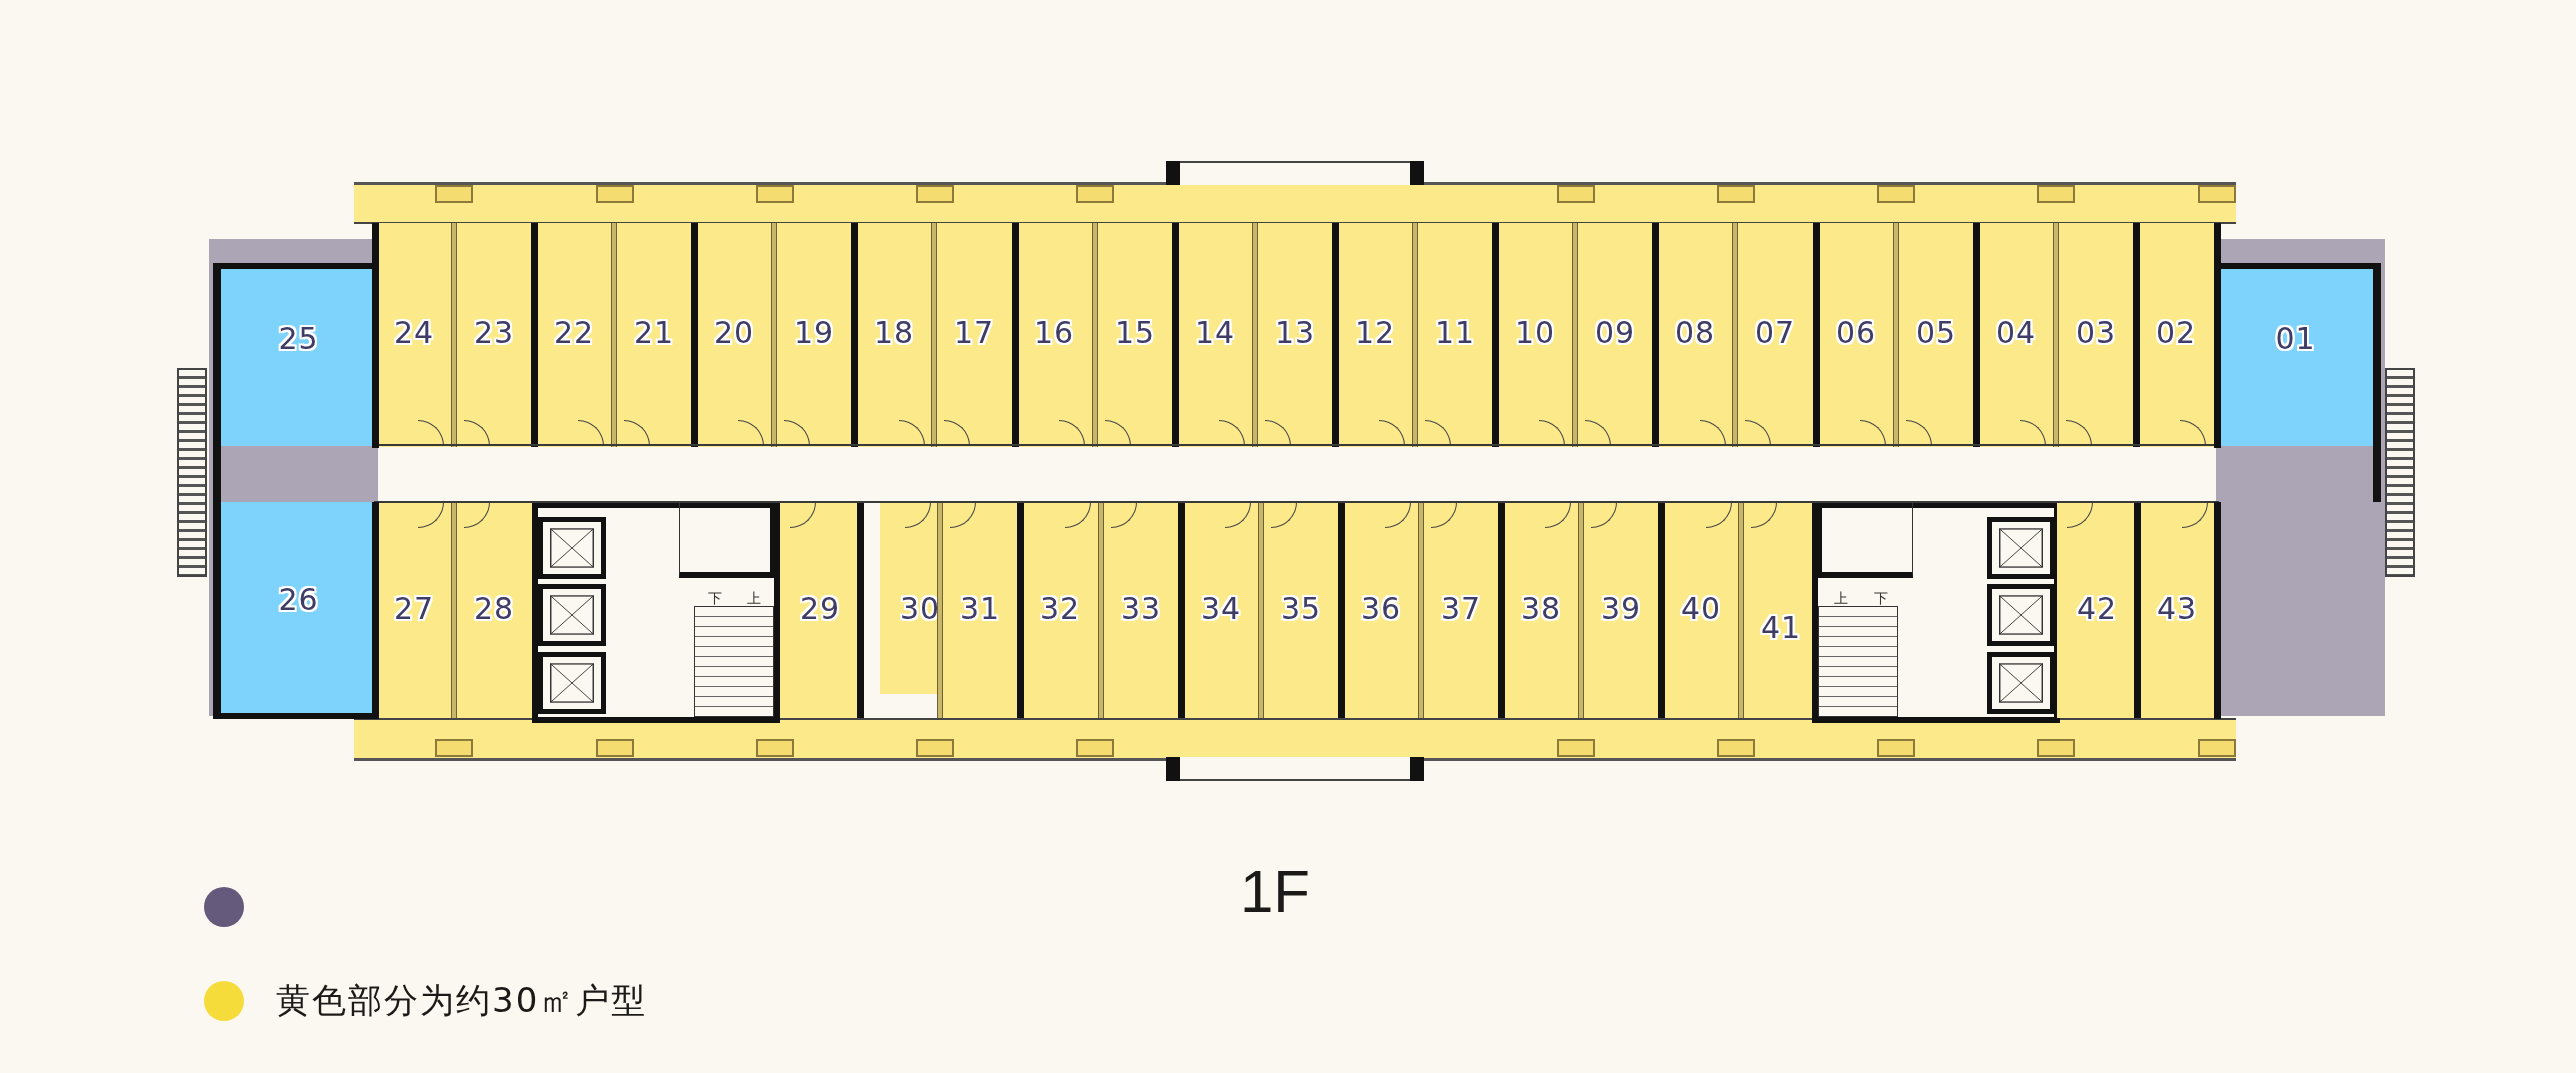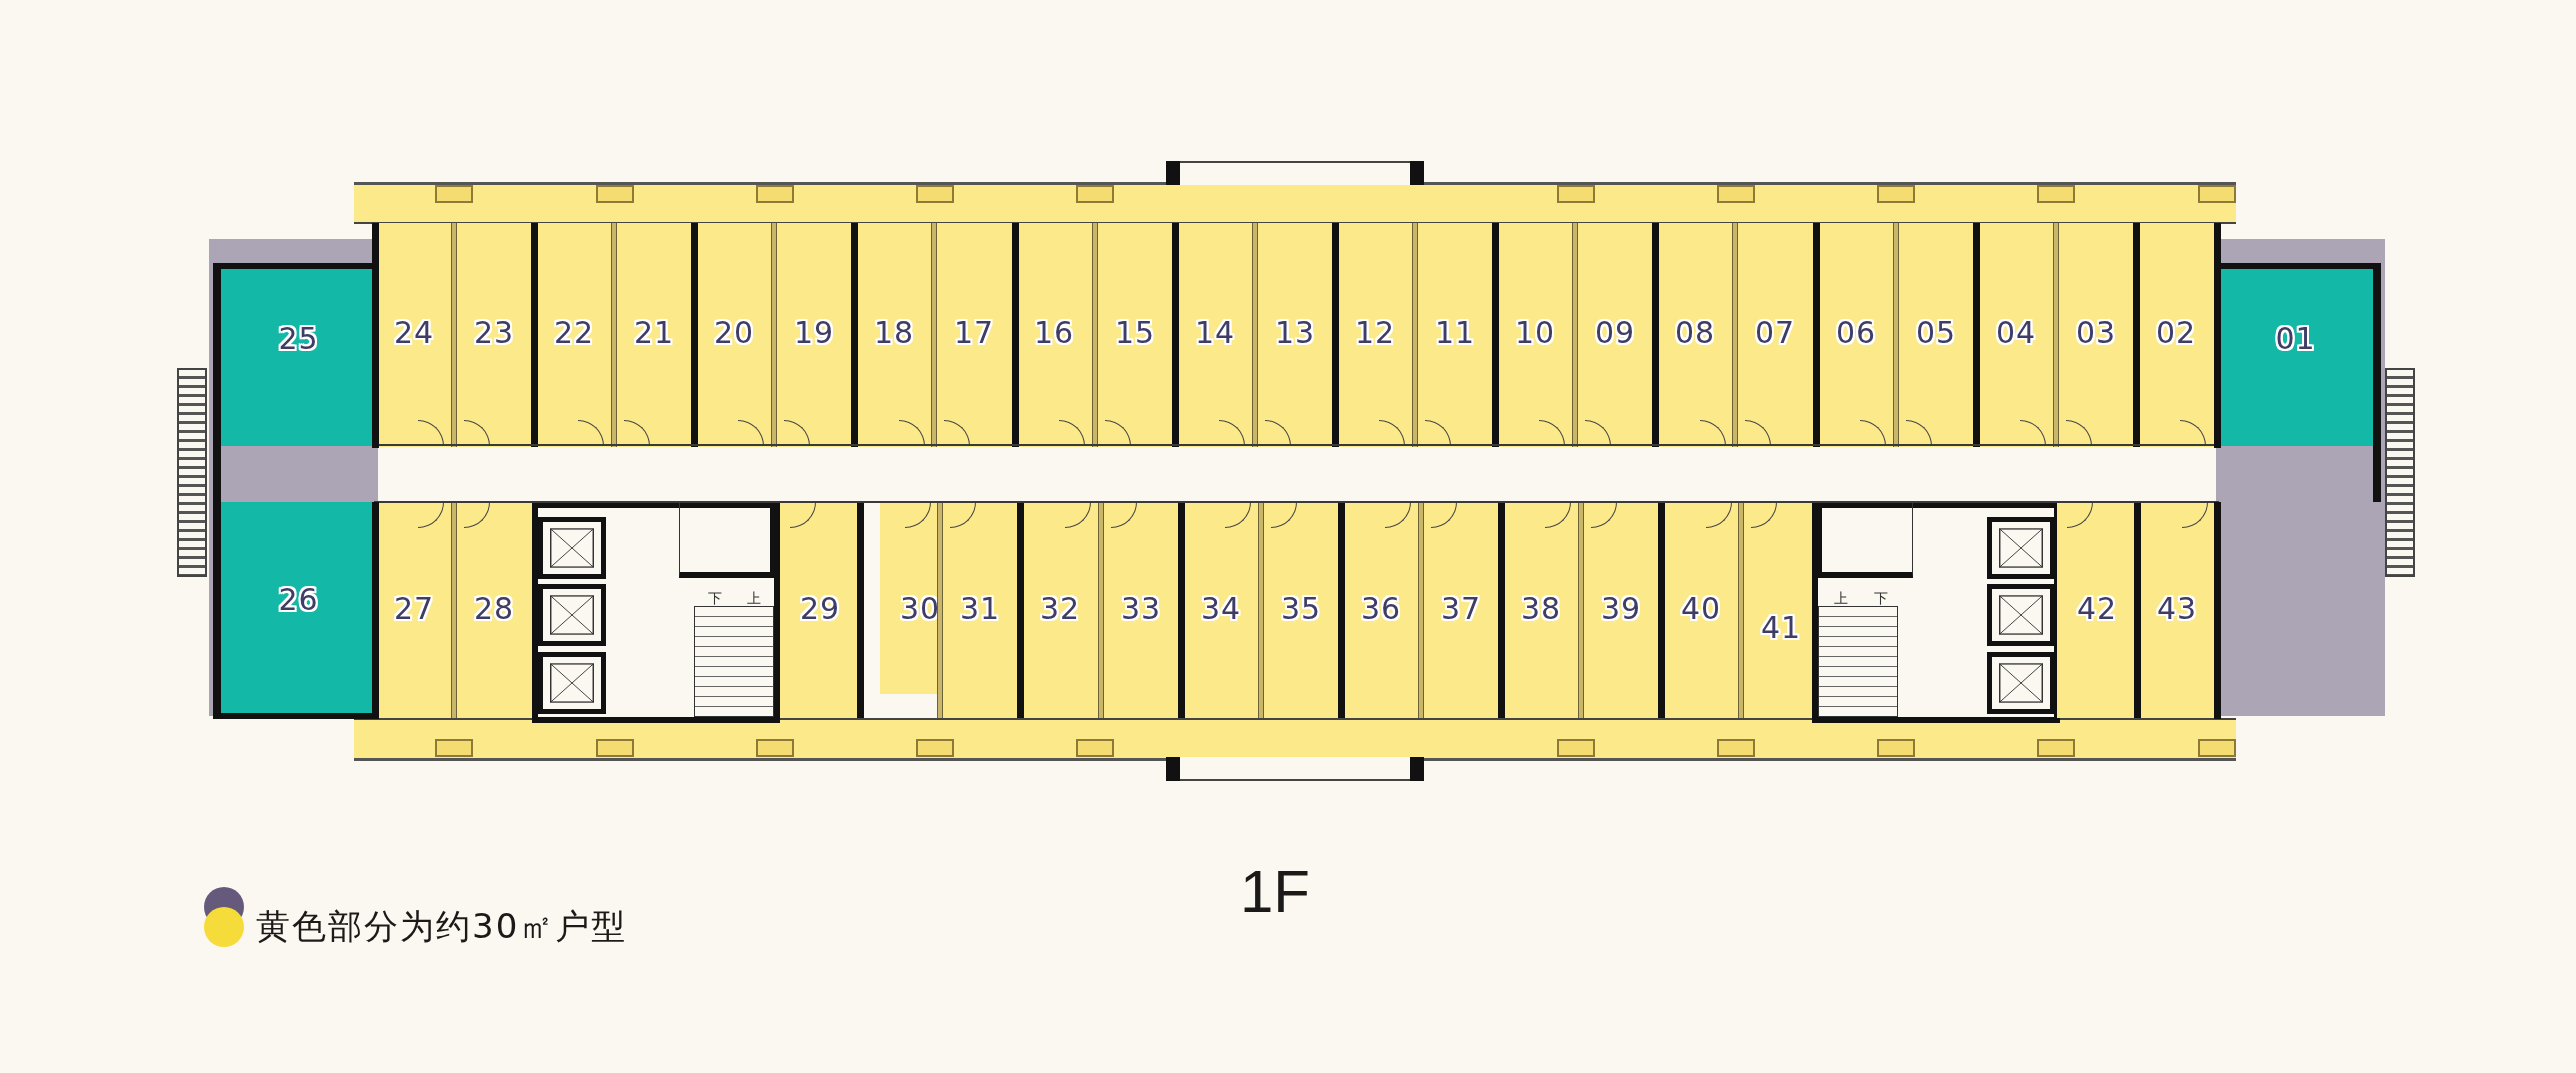--- a/index.html
+++ b/index.html
@@ -2,21 +2,21 @@
 <html><head>
 <meta charset="utf-8">
 <style>
   html, body { margin:0; padding:0; }
   body { width:2576px; height:1073px; background:#fbf7f1; position:relative; overflow:hidden;
          font-family:"DejaVu Sans", sans-serif; }
   .abs { position:absolute; box-sizing:border-box; }
   .plan { position:absolute; left:0; top:0; width:2576px; height:1073px; }
   .unit { position:absolute; box-sizing:border-box; }
   .unit.yellow { background:#fbe98a; }
-  .unit.purple { background:#14b8a6; }
+  .unit.purple { background:#7dd3fc; }
   .unit .num { position:absolute; left:0; right:0; text-align:center; font-size:30px;
                color:#3f3c66; font-family:"DejaVu Sans", sans-serif; font-weight:normal;
                letter-spacing:1px;
                text-shadow: -2px -2px 0 #fff, 2px -2px 0 #fff, -2px 2px 0 #fff, 2px 2px 0 #fff,
                             0 2px 0 #fff, 0 -2px 0 #fff, 2px 0 0 #fff, -2px 0 0 #fff; }
   .wall-thick { position:absolute; background:#111; }
   .wall-thin { position:absolute; background:#c9b66a; border-left:1px solid #6b6236; border-right:1px solid #6b6236; box-sizing:border-box; }
   .hline { position:absolute; background:#3a3a3a; }
   .pier { position:absolute; background:#111; }
   .core { position:absolute; background:#fbf7f1; border:6px solid #111; box-sizing:border-box; }
@@ -336,21 +336,21 @@
   <div class="wall-thick" style="left:372px; top:223px; width:7px; height:225px;"></div>
   <div class="wall-thick" style="left:372px; top:502px; width:7px; height:217px;"></div>
   <div class="wall-thick" style="left:2214px; top:223px; width:7px; height:225px;"></div>
   <div class="wall-thick" style="left:2214px; top:502px; width:7px; height:217px;"></div>
 
   <div class="title-1f">1F</div>
 
   <div class="legend-row" style="top:882px;">
     <span class="legend-dot" style="background:#655a7c;"></span>
   </div>
-  <div class="legend-row" style="top:902px;">
+  <div class="legend-row" style="top:976px;gap:20px;">
     <span class="legend-dot" style="background:#f6dc3a;"></span>
     <span class="legend-text">黄色部分为约30㎡户型</span>
   </div>
 <div class="planter" style="left: 435px; top: 185px; width: 38px; height: 18px;"></div>
     <div class="planter" style="left: 435px; top: 739px; width: 38px; height: 18px;"></div>
     <div class="planter" style="left: 596px; top: 185px; width: 38px; height: 18px;"></div>
     <div class="planter" style="left: 596px; top: 739px; width: 38px; height: 18px;"></div>
     <div class="planter" style="left: 756px; top: 185px; width: 38px; height: 18px;"></div>
     <div class="planter" style="left: 756px; top: 739px; width: 38px; height: 18px;"></div>
     <div class="planter" style="left: 916px; top: 185px; width: 38px; height: 18px;"></div>

